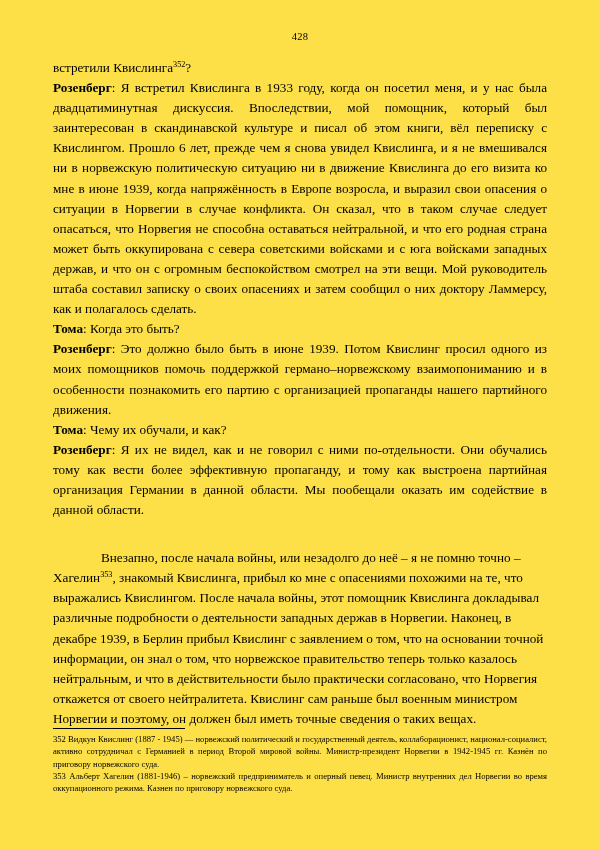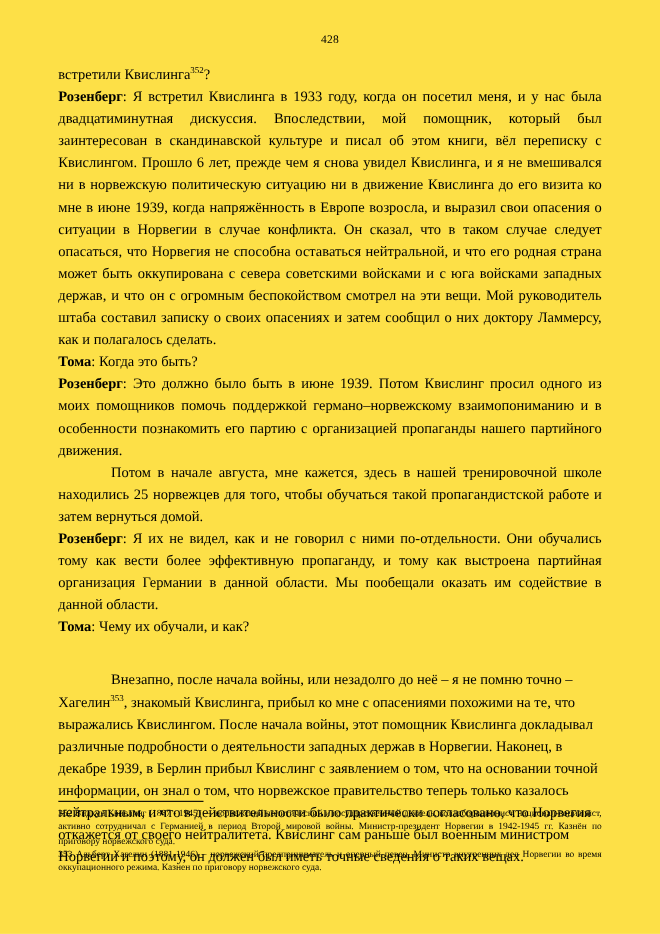--- a/index.html
+++ b/index.html
@@ -90,25 +90,24 @@
   <div class="body-block">
 
     <p class="para"><span>встретили Квислинга</span><sup class="fn">352</sup><span>?</span></p>
 
     <p class="para"><span class="speaker">Розенберг</span><span>: Я встретил Квислинга в 1933 году, когда он посетил меня, и у нас была двадцатиминутная дискуссия. Впоследствии, мой помощник, который был заинтересован в скандинавской культуре и писал об этом книги, вёл переписку с Квислингом. Прошло 6 лет, прежде чем я снова увидел Квислинга, и я не вмешивался ни в норвежскую политическую ситуацию ни в движение Квислинга до его визита ко мне в июне 1939, когда напряжённость в Европе возросла, и выразил свои опасения о ситуации в Норвегии в случае конфликта. Он сказал, что в таком случае следует опасаться, что Норвегия не способна оставаться нейтральной, и что его родная страна может быть оккупирована с севера советскими войсками и с юга войсками западных держав, и что он с огромным беспокойством смотрел на эти вещи. Мой руководитель штаба составил записку о своих опасениях и затем сообщил о них доктору Ламмерсу, как и полагалось сделать.</span></p>
 
     <p class="para"><span class="speaker">Тома</span><span>: Когда это быть?</span></p>
 
     <p class="para"><span class="speaker">Розенберг</span><span>: Это должно было быть в июне 1939. Потом Квислинг просил одного из моих помощников помочь поддержкой германо–норвежскому взаимопониманию и в особенности познакомить его партию с организацией пропаганды нашего партийного движения.</span></p>
 
-    <p class="para indent"><span>Потом в начале августа, мне кажется, здесь в нашей тренировочной школе находились 25 норвежцев для того, чтобы обучаться такой пропагандистской работе и затем вернуться домой.</span></p>
+
+    <p class="para"><span class="speaker">Тома</span><span>: Чему их обучали, и как?</span></p>
 
     <p class="para"><span class="speaker">Розенберг</span><span>: Я их не видел, как и не говорил с ними по-отдельности. Они обучались тому как  вести более эффективную пропаганду, и тому как выстроена партийная организация Германии в данной области. Мы пообещали оказать им содействие в данной области.</span></p>
-
-    <p class="para"><span class="speaker">Тома</span><span>: Чему их обучали, и как?</span></p>
 
     <p class="para indent last-left"><span>Внезапно, после начала войны, или незадолго до неё – я не помню точно – Хагелин</span><sup class="fn">353</sup><span>, знакомый Квислинга, прибыл ко мне с опасениями похожими на те, что выражались Квислингом. После начала войны, этот помощник Квислинга докладывал различные подробности о деятельности западных держав в Норвегии. Наконец, в декабре 1939, в Берлин прибыл Квислинг с заявлением о том, что на основании точной информации, он знал о том, что норвежское правительство теперь только казалось нейтральным, и что в действительности было практически согласовано, что Норвегия откажется от своего нейтралитета. Квислинг сам раньше был военным министром Норвегии и поэтому, он должен был иметь точные сведения о таких вещах.</span></p>
 
   </div>
 
   <div class="footnotes">
     <hr class="fn-rule">
     <p class="footnote">352 Видкун Квислинг (1887 - 1945) — норвежский политический и государственный деятель, коллаборационист, национал-социалист, активно сотрудничал с Германией в период Второй мировой войны. Министр-президент Норвегии в 1942-1945 гг. Казнён по приговору норвежского суда.</p>
     <p class="footnote">353 Альберт Хагелин (1881-1946) – норвежский предприниматель и оперный певец. Министр внутренних дел Норвегии во время оккупационного режима. Казнен по приговору норвежского суда.</p>
   </div>

